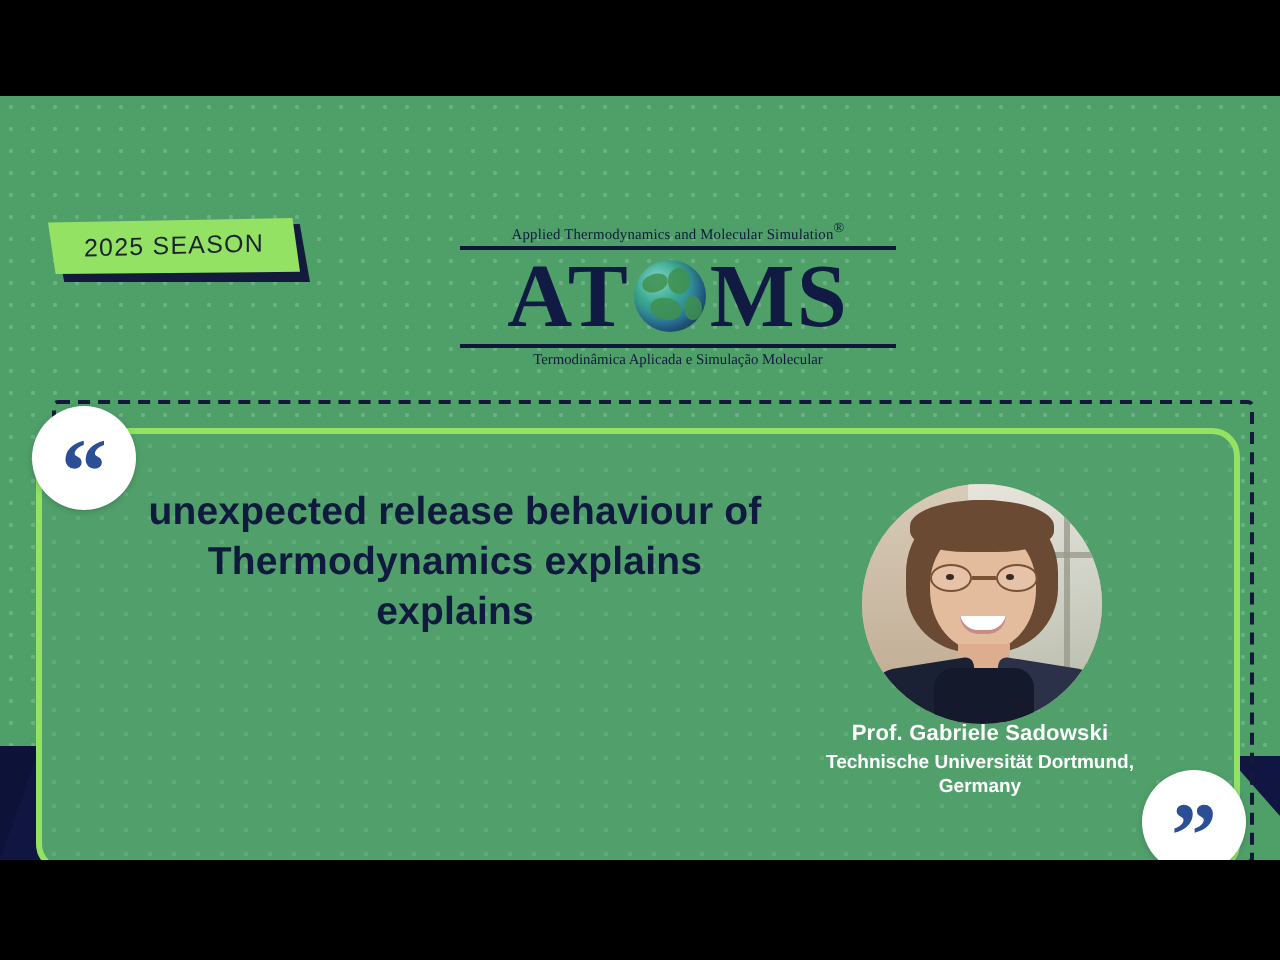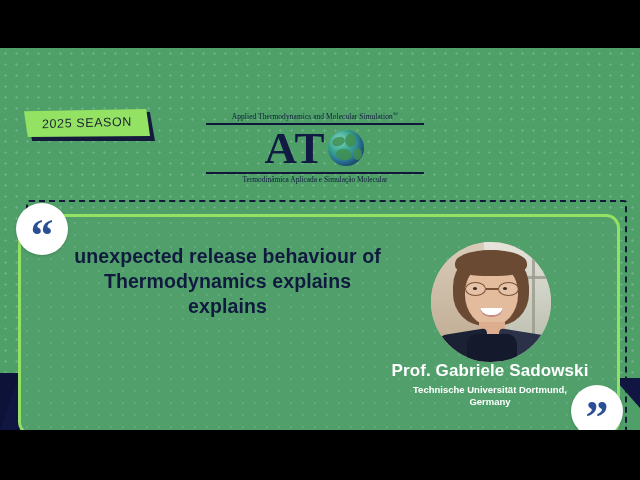--- a/index.html
+++ b/index.html
@@ -42,21 +42,21 @@
     display:flex; align-items:center; justify-content:center;
     z-index:4;
   }
   .season span{
     font-size:12.5px; letter-spacing:.6px; color:#1d2430; font-weight:400;
     transform:skewY(-1.6deg);
   }
 
   
   .logo{
-    position:absolute; left:206px; top:62px; width:218px; z-index:5;
+    position:absolute; left:230px; top:62px; width:218px; z-index:5;
     text-align:center; color:#10173a;
   }
   .logo .tagline-en{
     font-size:7.4px; letter-spacing:.1px; font-family:"Liberation Serif", serif;
     white-space:nowrap; color:#101a3e;
   }
   .logo .reg{ font-size:7px; vertical-align:super; }
   .logo .rule{ height:1.6px; background:#10173a; margin:1.5px 0 0 0; }
   .logo .wordwrap{
     position:relative; height:46px; display:flex; align-items:center; justify-content:center;
@@ -155,21 +155,21 @@
   .portrait .neck{ position:absolute; left:48px; top:80px; width:26px; height:16px; background:#dcae8f; }
   .portrait .shirt{ position:absolute; left:36px; top:92px; width:50px; height:30px; background:#141a2c; border-radius:10px 10px 0 0; }
   .portrait .jacket-l{ position:absolute; left:6px; top:90px; width:52px; height:32px; background:#1b2134; transform:rotate(-9deg); border-radius:12px 4px 0 0; }
   .portrait .jacket-r{ position:absolute; right:2px; top:90px; width:52px; height:32px; background:#2a3148; transform:rotate(9deg); border-radius:4px 12px 0 0; }
 
   
   .speaker{
     position:absolute; left:370px; top:313px; width:240px; z-index:14;
     text-align:center; color:#fff;
   }
-  .speaker .name{ font-size:17px; font-weight:700; letter-spacing:.1px; white-space:nowrap; }
+  .speaker .name{ font-size:11px; font-weight:700; letter-spacing:.1px; white-space:nowrap; }
   .speaker .affil{ font-size:9.5px; font-weight:700; line-height:12px; margin-top:3px; }
 
   
   .qbubble{
     position:absolute; width:52px; height:52px; border-radius:50%;
     background:#fff; z-index:20;
     display:flex; align-items:center; justify-content:center;
     box-shadow:0 1px 3px rgba(0,0,0,.18);
   }
   .qbubble.open{ left:16px; top:155px; }
@@ -225,20 +225,21 @@
       </div>
       <div class="rule"></div>
       <div class="wordwrap">
         <span class="word">AT</span>
         <span class="globe">
             <i></i>
             <i></i>
             <i></i>
             <i></i>
           </span>
+        <span class="word">MS</span>
       </div>
       <div class="rule"></div>
       <div class="tagline-pt">Termodinâmica Aplicada e Simulação Molecular</div>
     </div>
 
     <div class="dashed-frame"></div>
 
     <div class="card">
       <div class="card-dots"></div>
     </div>

